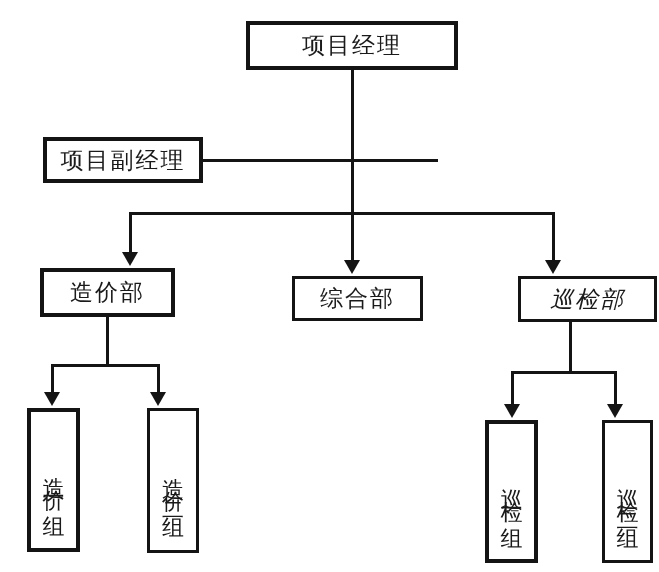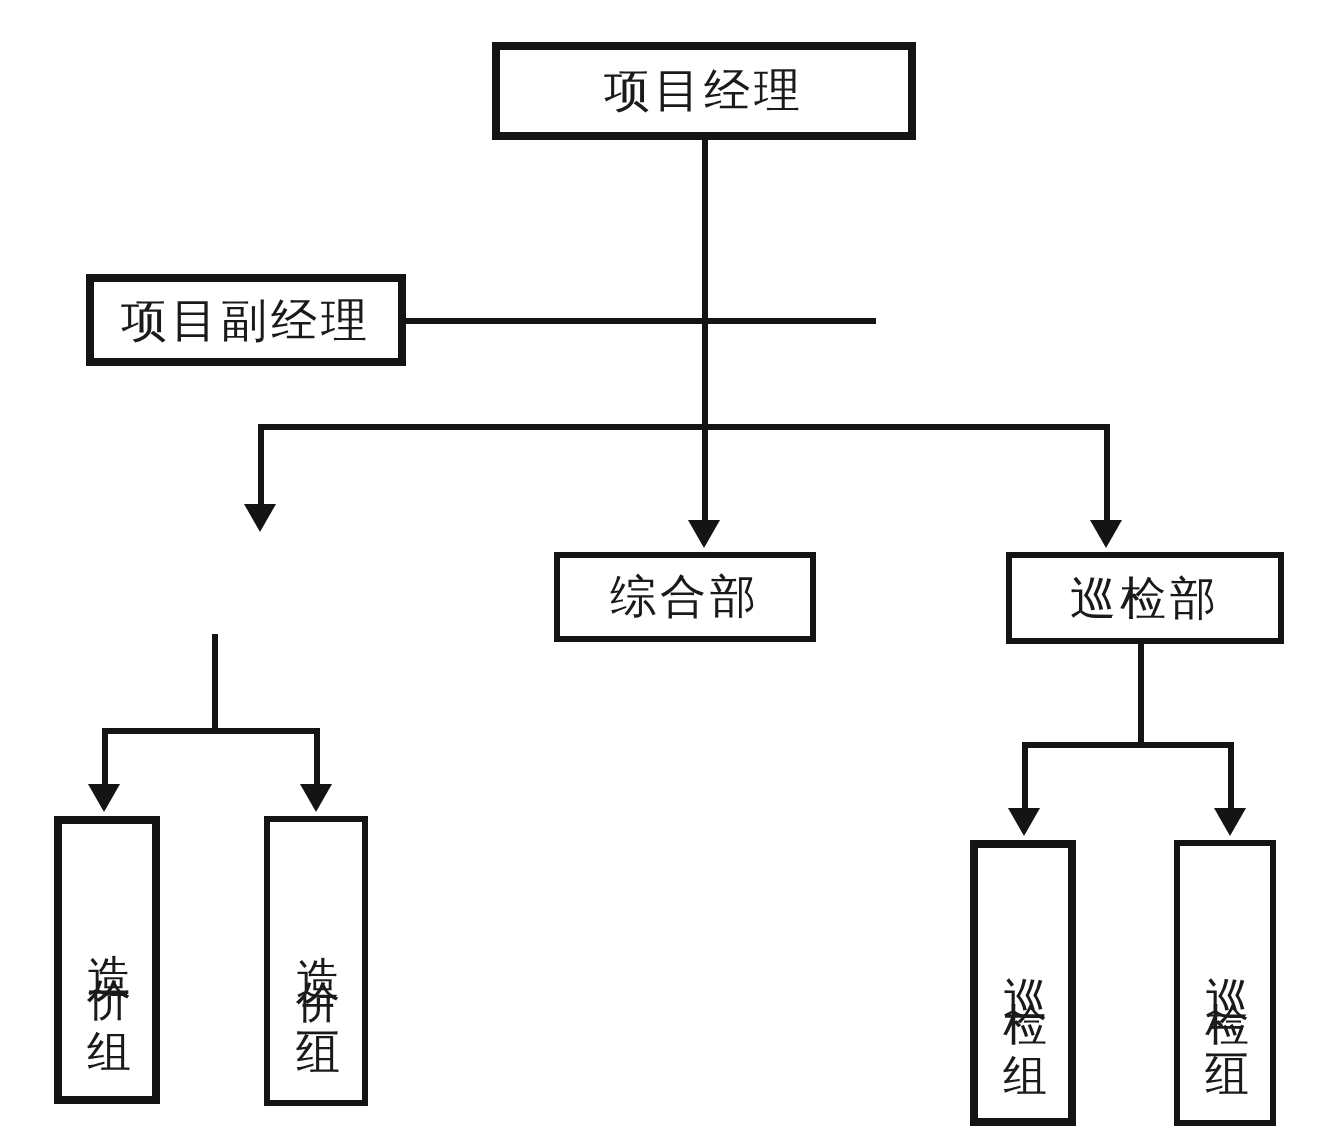--- a/index.html
+++ b/index.html
@@ -23,21 +23,21 @@
     border: 4px solid #141414;
     color: #1a1a1a;
     display: flex;
     align-items: center;
     justify-content: center;
     box-sizing: border-box;
     font-size: 23px;
     letter-spacing: 2px;
     white-space: nowrap;
   }
-  .node.thin { border-width: 3px; }
+  .node.thin { border-width: 3px; margin-left: 15px; }
   .node.vertical {
     writing-mode: vertical-rl;
     text-orientation: upright;
     letter-spacing: 13px;
     font-size: 22px;
     padding-top: 10px;
   }
   
   .line {
     position: absolute;
@@ -52,35 +52,36 @@
     border-right: 8px solid transparent;
     border-top: 14px solid #141414;
   }
 
   
   #node-project-manager        { left: 246px; top: 21px;  width: 212px; height: 49px; }
   #node-deputy-project-manager { left: 43px;  top: 137px; width: 160px; height: 46px; }
   #node-chief-engineer         { left: 438px; top: 137px; width: 190px; height: 50px; }
   #node-cost-department        { left: 40px;  top: 268px; width: 135px; height: 49px; }
   #node-general-department     { left: 277px; top: 276px; width: 131px; height: 45px; }
-  #node-inspection-department  { left: 503px; top: 276px; width: 139px; height: 46px; }
+  #node-inspection-department  { left: 503px; top: 276px; width: 139px; height: 46px; font-style: italic; }
   #node-cost-group-1           { left: 27px;  top: 408px; width: 53px;  height: 144px; }
   #node-cost-group-2           { left: 132px; top: 408px; width: 52px;  height: 145px; }
   #node-inspection-group-1     { left: 485px; top: 420px; width: 53px;  height: 143px; }
   #node-inspection-group-2     { left: 587px; top: 420px; width: 51px;  height: 143px; }
 </style>
 </head>
 <body>
 
 <div class="canvas">
 
   <div class="node" id="node-project-manager">项目经理</div>
 
   <div class="node" id="node-deputy-project-manager">项目副经理</div>
 
+  <div class="node" id="node-cost-department">造价部</div>
   <div class="node thin" id="node-general-department">综合部</div>
   <div class="node thin" id="node-inspection-department">巡检部</div>
 
   <div class="node vertical" id="node-cost-group-1">造价一组</div>
   <div class="node vertical thin" id="node-cost-group-2">造价二组</div>
   <div class="node vertical" id="node-inspection-group-1">巡检一组</div>
   <div class="node vertical thin" id="node-inspection-group-2">巡检二组</div>
 
   <div class="line" style="left:351px; top:68px; width:3px; height:192px;"></div>
   <div class="arrow-down" style="left:344px; top:260px;"></div>

